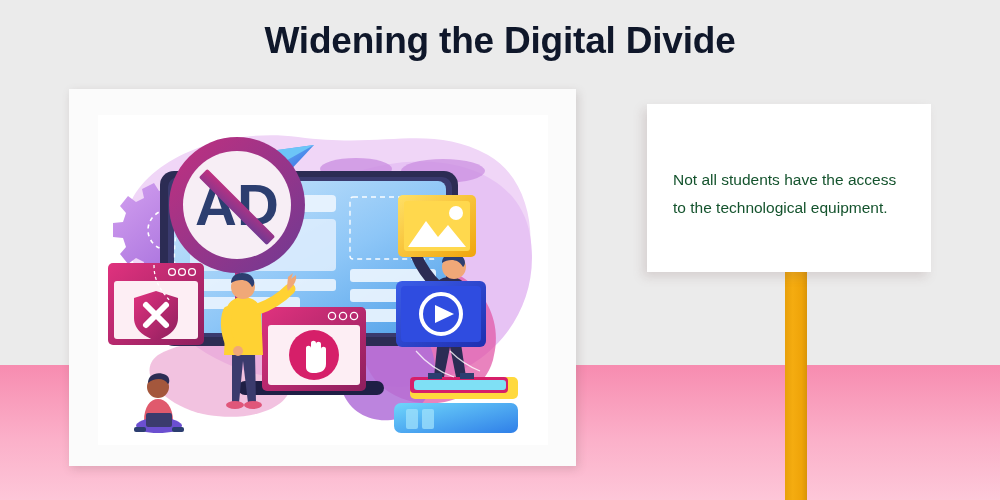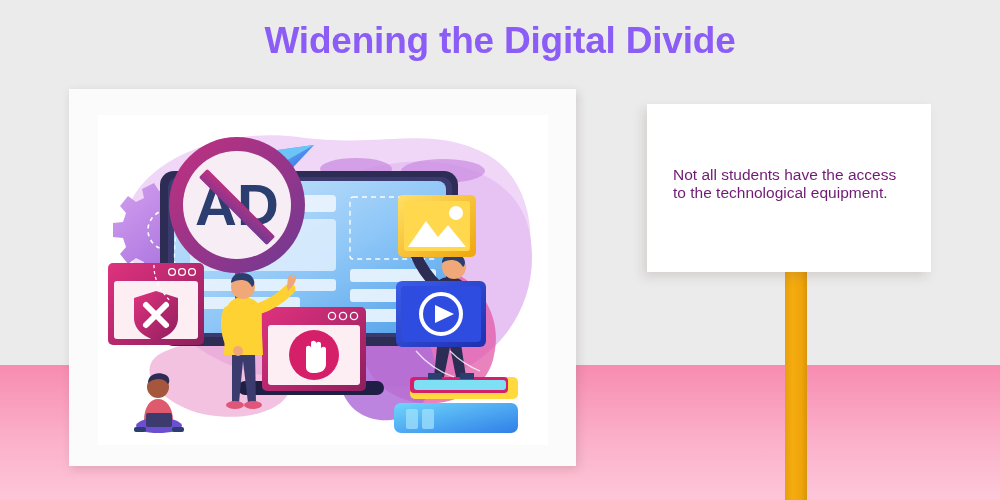--- a/index.html
+++ b/index.html
@@ -22,21 +22,21 @@
   }
   
   .title {
     position: absolute;
     left: 0; top: 20px;
     width: 1000px;
     text-align: center;
     font-size: 37px;
     font-weight: bold;
     letter-spacing: -0.2px;
-    color: #8b5cf6;
+    color: #0f172a;
   }
   
   .sign-post {
     position: absolute;
     left: 785px; top: 262px;
     width: 22px; height: 238px;
     background: linear-gradient(90deg, #e8a00a 0%, #f5ac10 35%, #efa409 75%, #d99408 100%);
   }
   
   .sign-board {
@@ -44,22 +44,22 @@
     left: 647px; top: 104px;
     width: 284px; height: 168px;
     background: #ffffff;
     box-shadow: -4px 5px 10px rgba(120,90,90,0.18);
   }
   .sign-text {
     position: absolute;
     left: 26px; top: 62px;
     width: 240px;
     font-size: 15.5px;
-    line-height: 18px;
-    color: #701a75;
+    line-height: 28px;
+    color: #14532d;
   }
   
   .photo-frame {
     position: absolute;
     left: 69px; top: 89px;
     width: 507px; height: 377px;
     background: #fbfbfb;
     box-shadow: 2px 3px 9px rgba(100,80,80,0.20);
     padding-left: 40px;
   }

